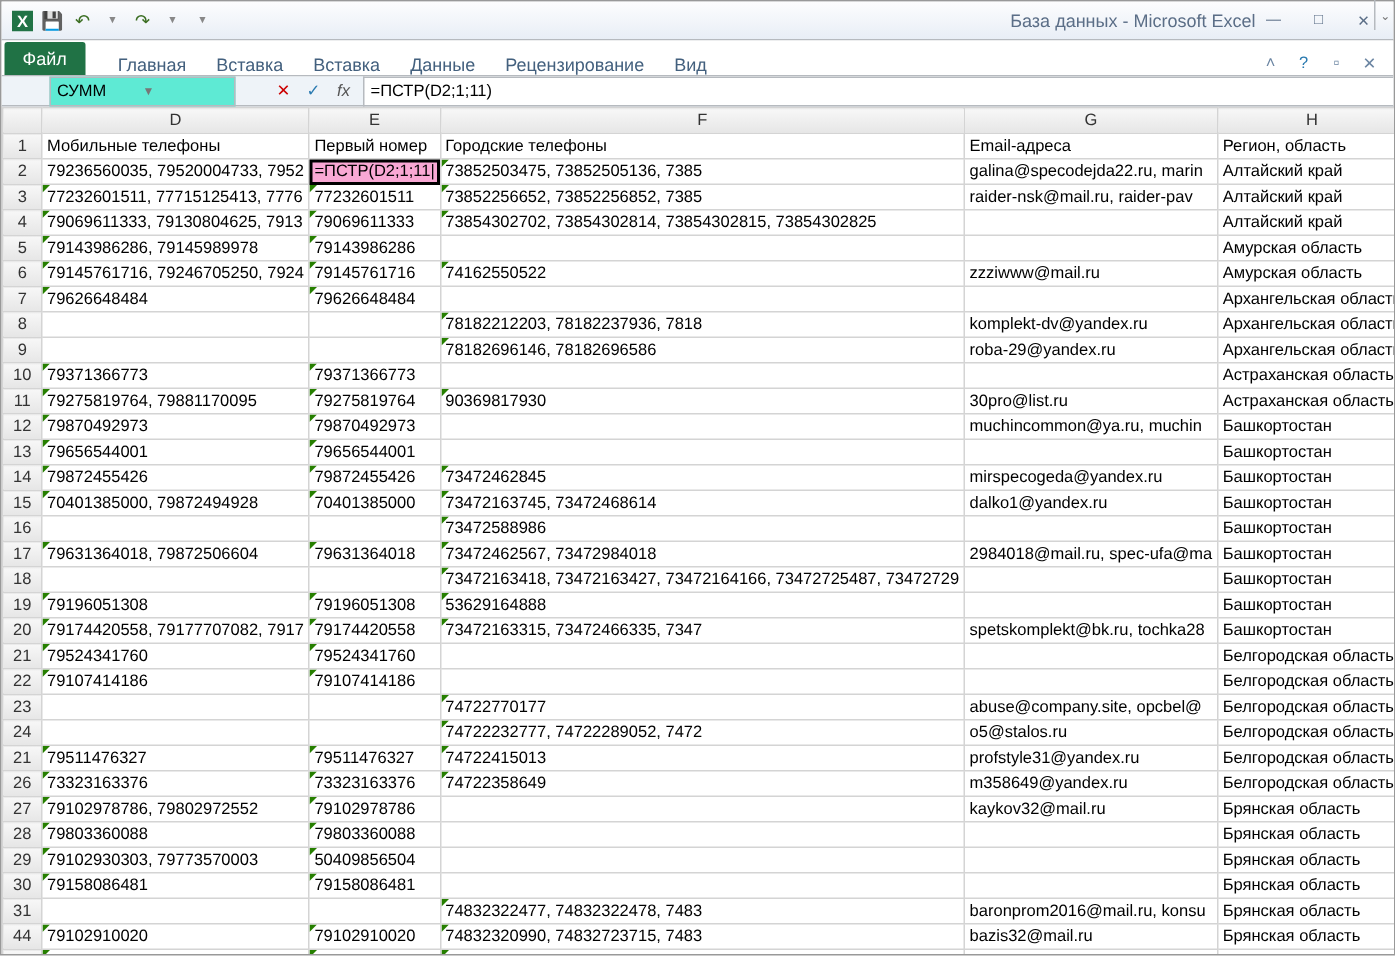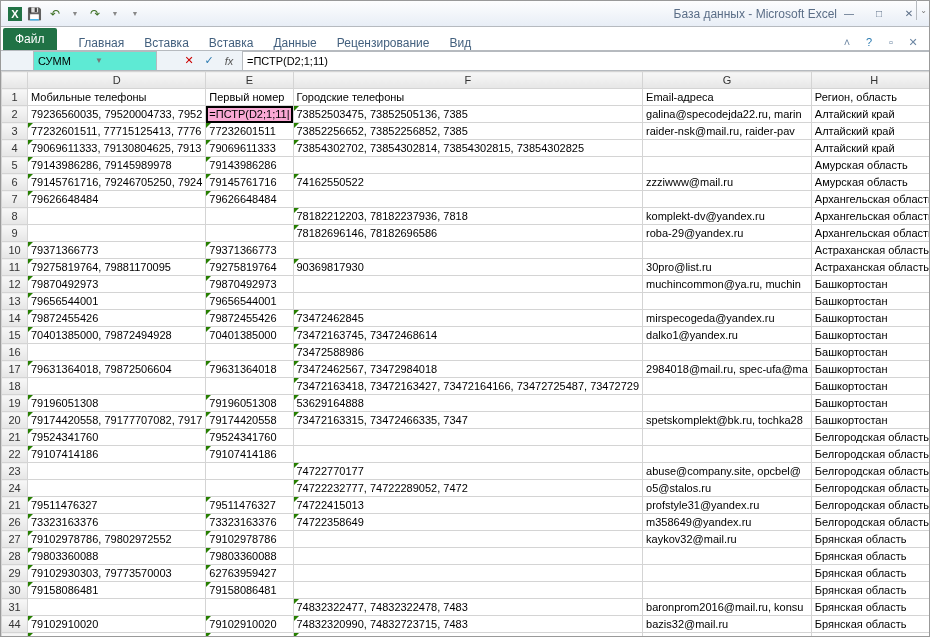--- a/index.html
+++ b/index.html
@@ -329,21 +329,21 @@
           <th class="rowh">28</th>
           <td class="col-D green-tri">79803360088</td>
           <td class="col-E green-tri">79803360088</td>
           <td class="col-F"></td>
           <td class="col-G"></td>
           <td class="col-H">Брянская область</td>
         </tr>
         <tr>
           <th class="rowh">29</th>
           <td class="col-D green-tri">79102930303, 79773570003</td>
-          <td class="col-E green-tri">62763959427</td>
+          <td class="col-E green-tri">50409856504</td>
           <td class="col-F"></td>
           <td class="col-G"></td>
           <td class="col-H">Брянская область</td>
         </tr>
         <tr>
           <th class="rowh">30</th>
           <td class="col-D green-tri">79158086481</td>
           <td class="col-E green-tri">79158086481</td>
           <td class="col-F"></td>
           <td class="col-G"></td>

